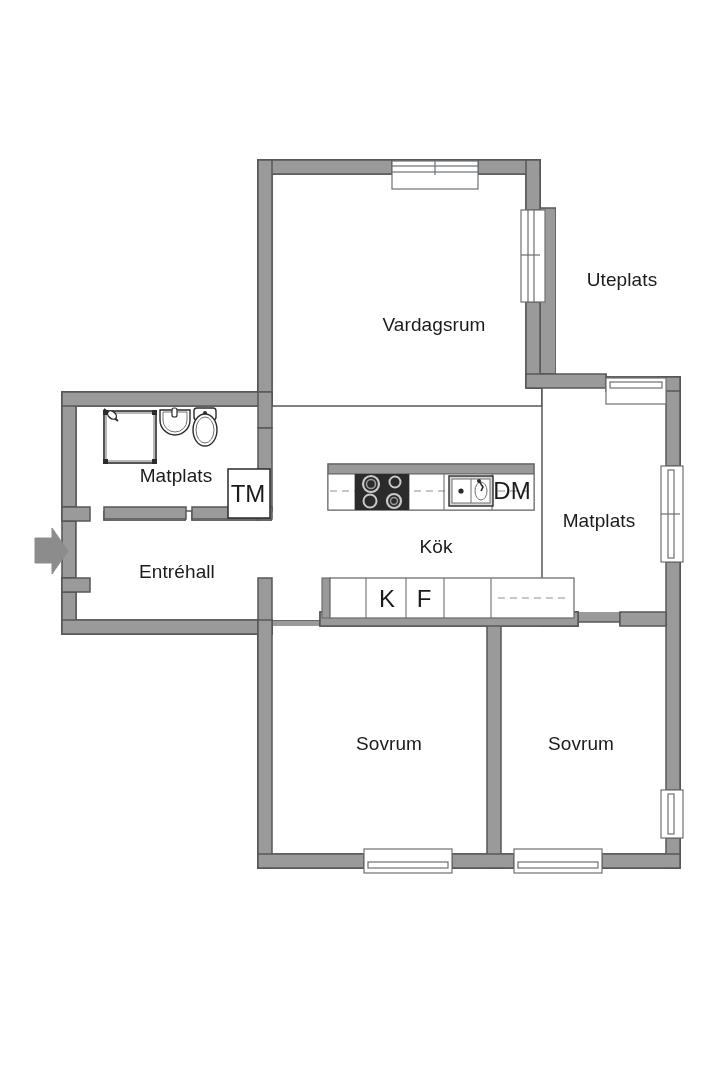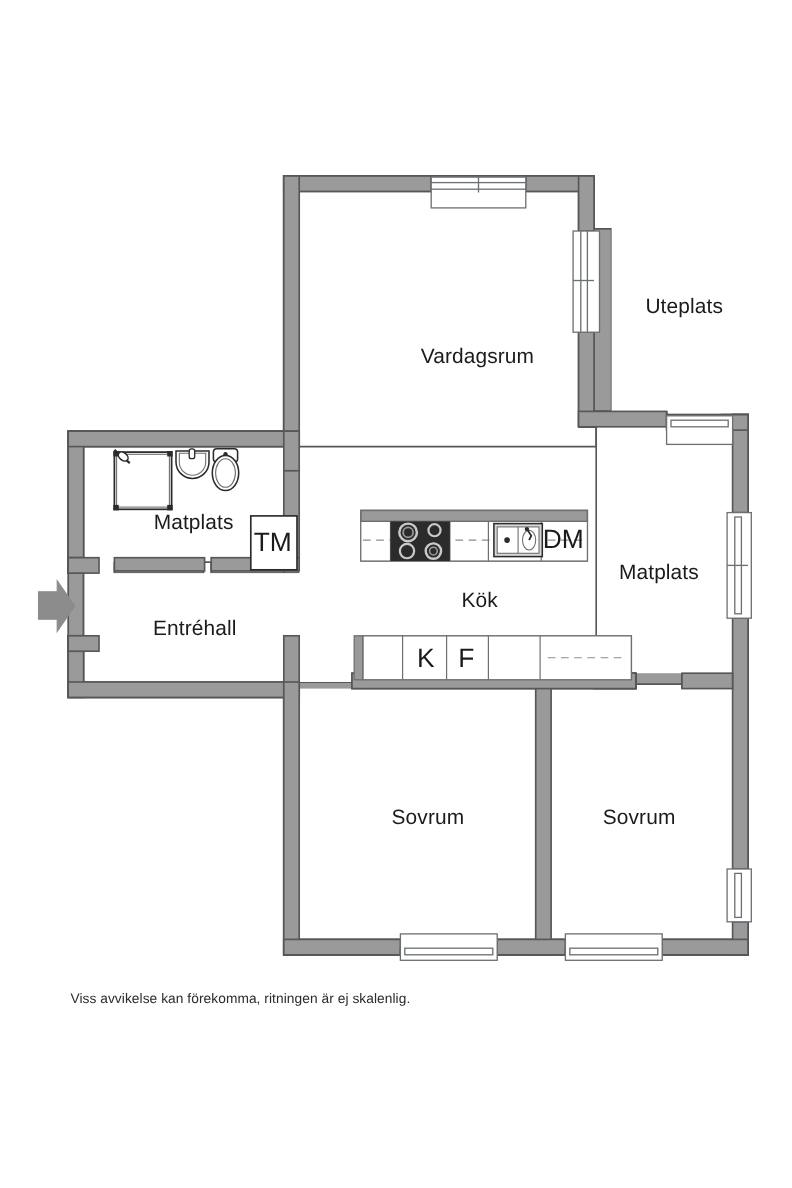--- a/index.html
+++ b/index.html
@@ -356,15 +356,14 @@
   <div class="room-label" style="left:177px; top:572px;">Entréhall</div>
   <div class="room-label" style="left:436px; top:547px;">Kök</div>
   <div class="room-label" style="left:389px; top:744px;">Sovrum</div>
   <div class="room-label" style="left:581px; top:744px;">Sovrum</div>
 
   <div class="box-label" style="left:248px; top:494px;">TM</div>
   <div class="box-label" style="left:512px; top:491px;text-align:right;">DM</div>
   <div class="box-label" style="left:387px; top:599px;">K</div>
   <div class="box-label" style="left:424px; top:599px;">F</div>
 
-  <div id="caption">Viss avvikelse kan förekomma, ritningen är ej skalenlig.</div>
 
 </div>
 
 </body></html>

